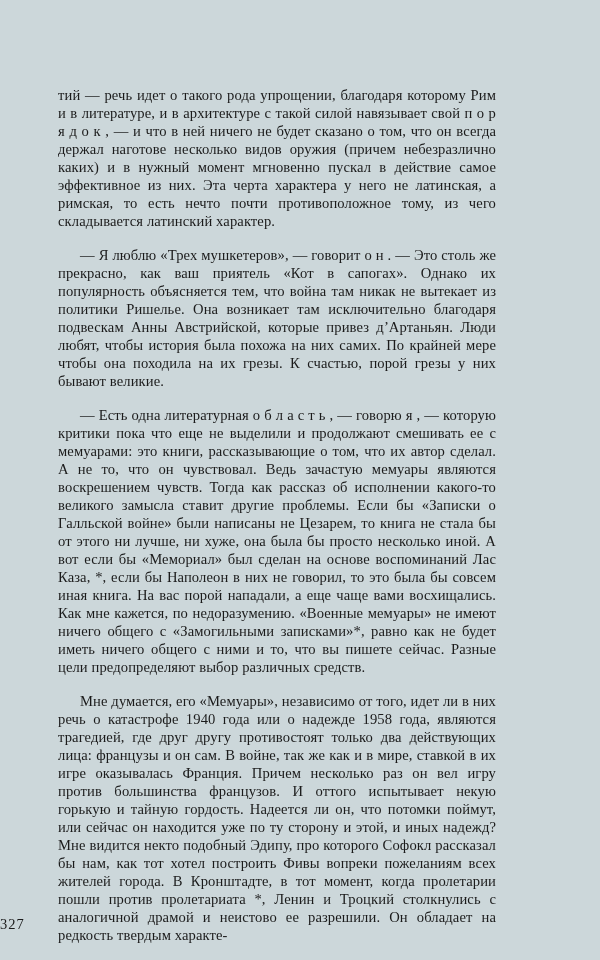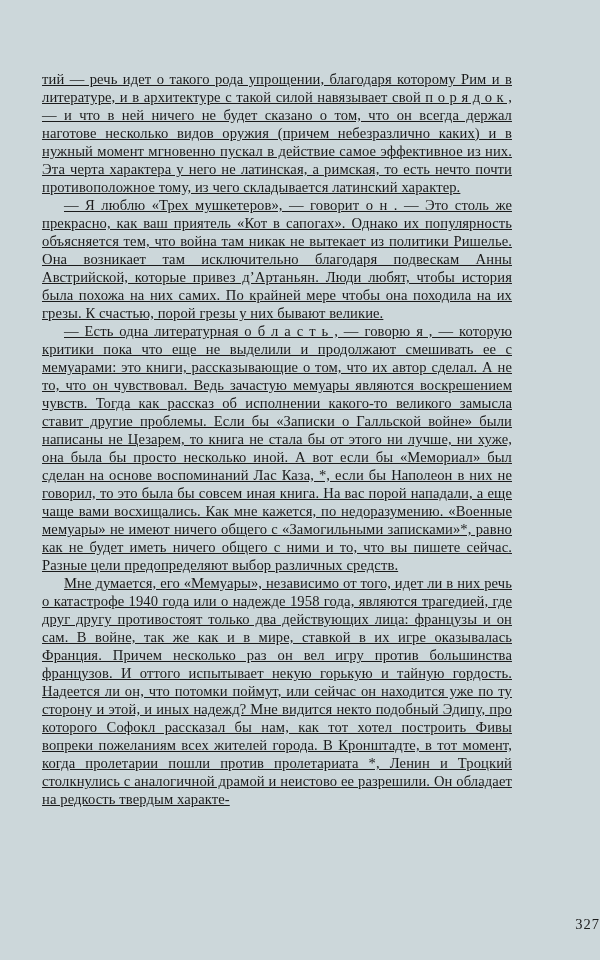--- a/index.html
+++ b/index.html
@@ -25,33 +25,32 @@
     top: 70px;
     width: 470px;
     font-size: 14.6px;
     line-height: 18px;
     text-align: justify;
     hyphens: auto;
     -webkit-hyphens: auto;
     letter-spacing: 0.1px;
   }
   .text-block p {
-    margin: 0;
+    margin: 16px;
     padding: 0;
-    text-decoration: underline;
   }
   .text-block p.indent {
     text-indent: 22px;
   }
   .page-number {
     position: absolute;
     top: 916px;
     left: 0;
     width: 600px;
-    text-align: right;
+    text-align: left;
     font-size: 14.5px;
     letter-spacing: 1px;
   }
 </style>
 </head>
 <body>
 
 <div class="book-page">
   <div class="text-block">
     <p>тий — речь идет о такого рода упрощении, благодаря которому Рим и в литературе, и в архитектуре с такой силой навязывает свой п о р я д о к , — и что в ней ничего не будет сказано о том, что он всегда держал наготове несколько видов оружия (причем небезразлично каких) и в нужный момент мгновенно пускал в действие самое эффективное из них. Эта черта характера у него не латинская, а римская, то есть нечто почти противоположное тому, из чего складывается латинский характер.</p>

